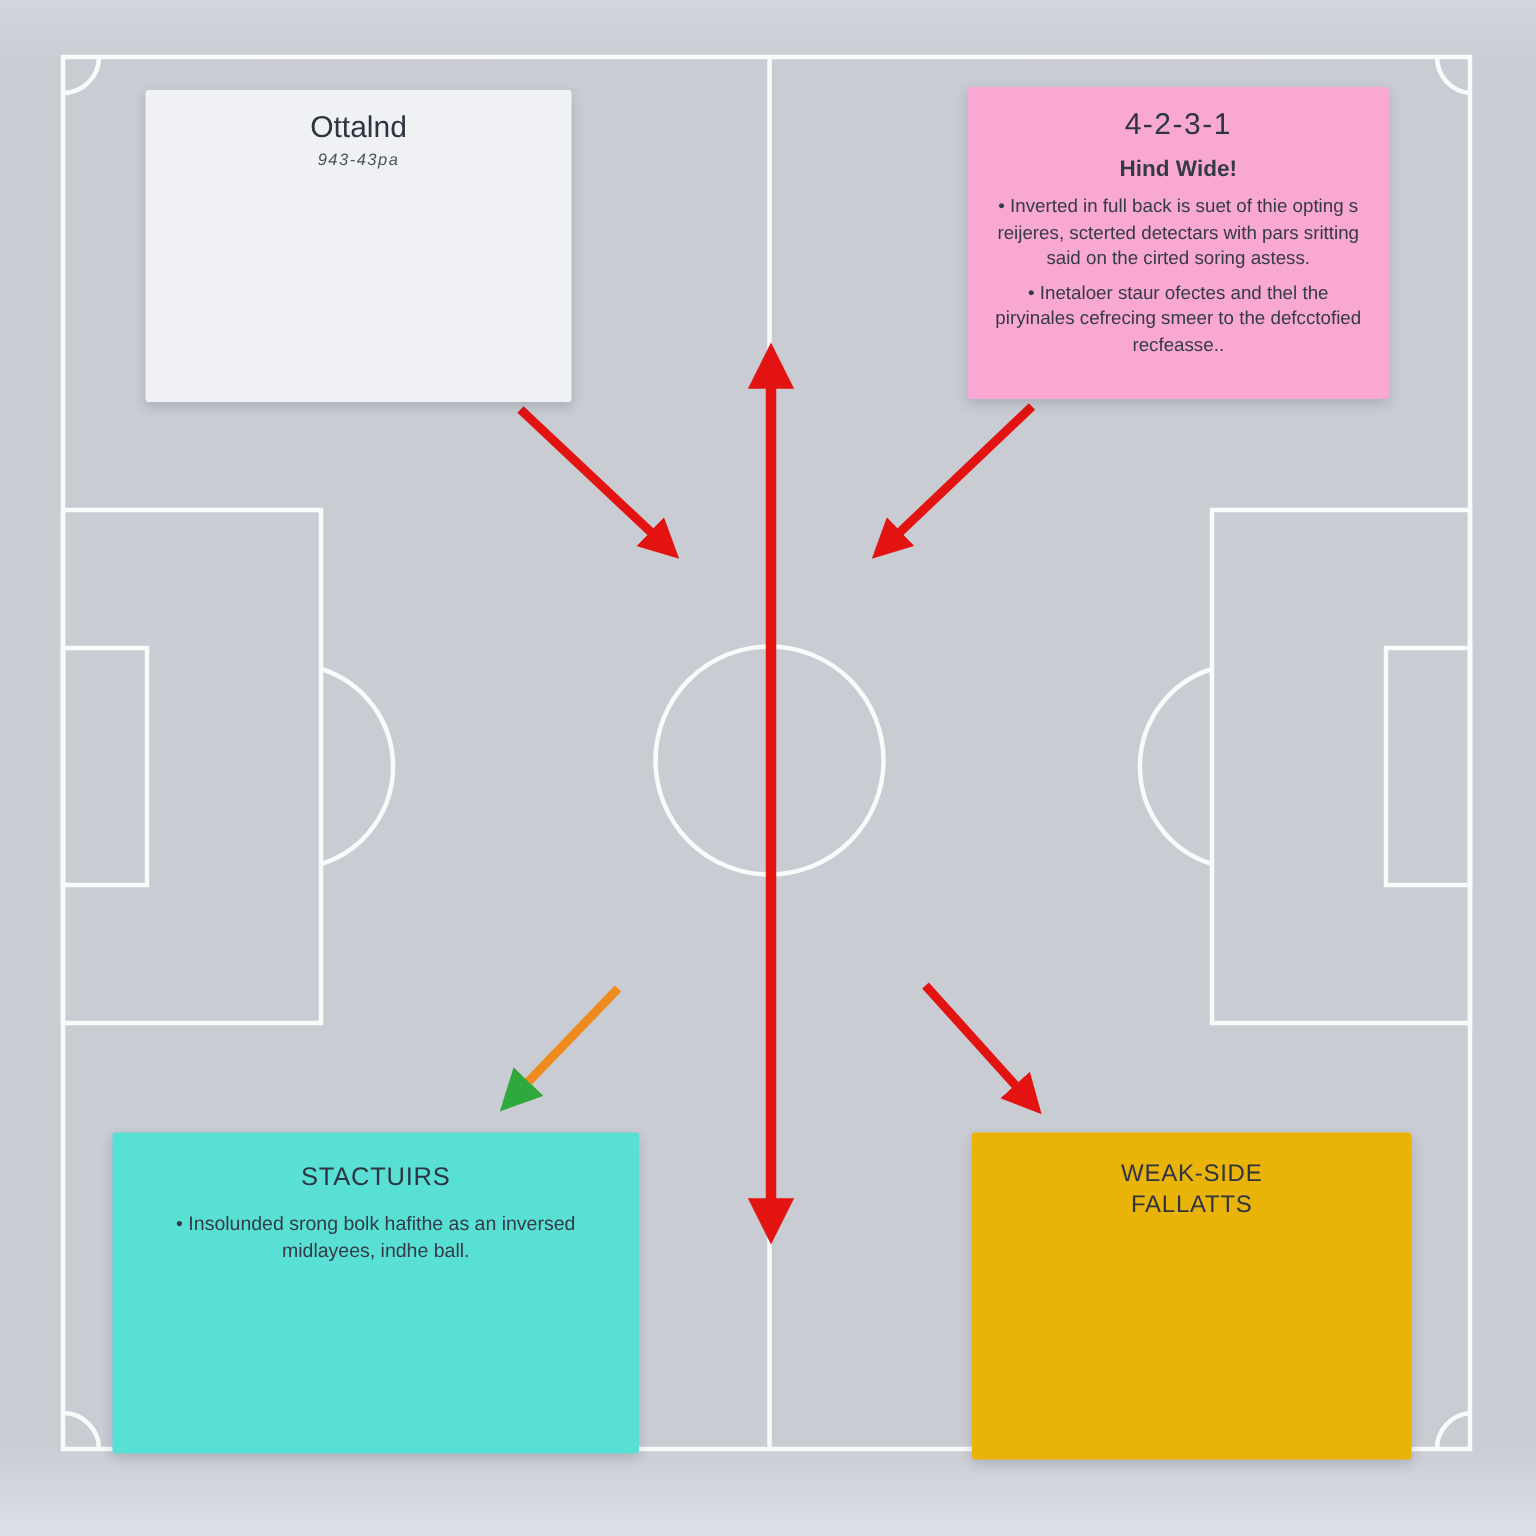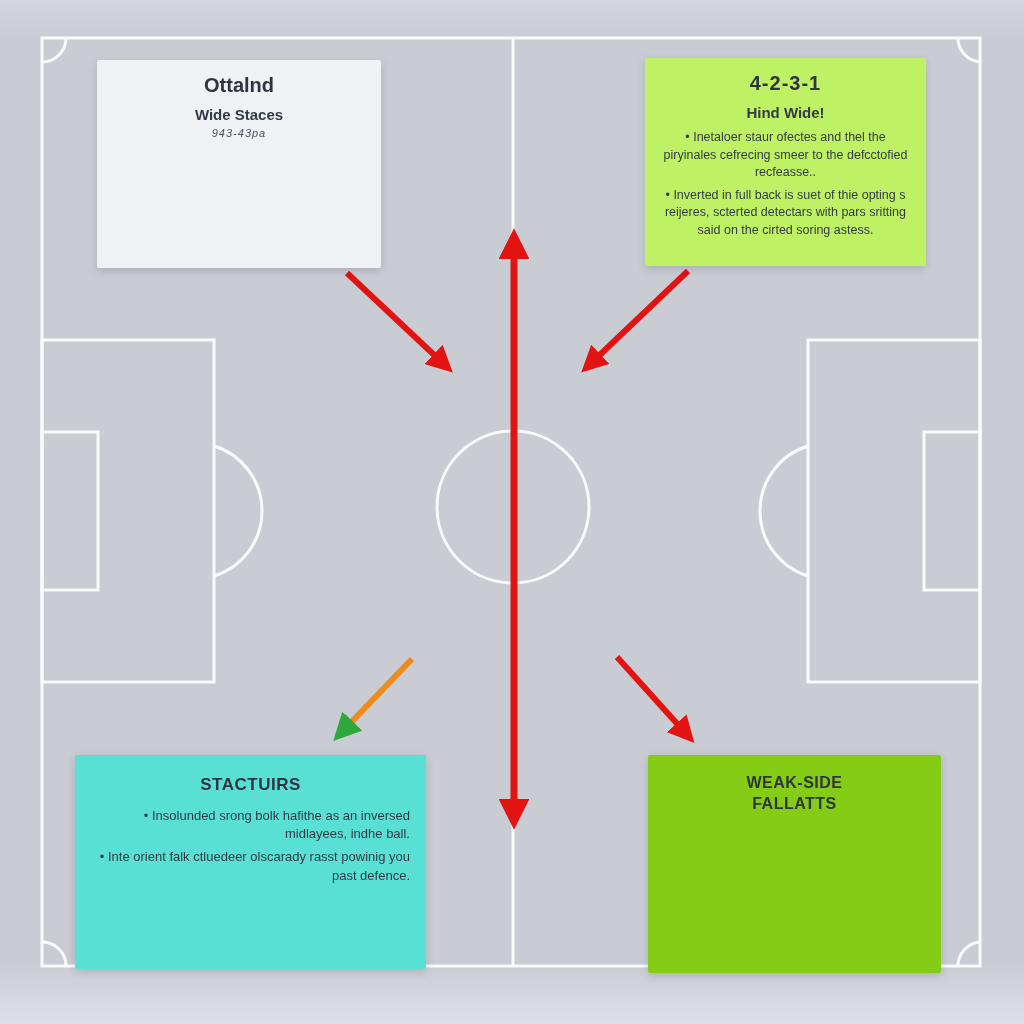--- a/index.html
+++ b/index.html
@@ -15,54 +15,54 @@
   .callout{
     position:absolute;
     box-shadow:0 3px 8px rgba(40,45,60,.18);
     border-radius:2px;
     color:#343a46;
     text-align:center;
     box-sizing:border-box;
     padding:14px 16px;
     z-index:3;
   }
-  .callout .title{font-weight:bold;color:#2e3440;}
+  .callout .title{font-weight:normal;color:#2e3440;}
   .callout .subtitle{font-weight:bold;margin-top:9px;}
   .callout .body{margin-top:8px;line-height:1.42;}
   .callout ul{list-style:none;margin:8px 0 0 0;padding:0;line-height:1.4;}
   .callout li{margin-top:5px;}
   .callout li::before{content:"• ";}
 
   #box-top-left{
     left:97px;top:60px;width:284px;min-height:208px;
     background:rgba(241,242,245,.95);
   }
   #box-top-left .title{font-size:20px;}
   #box-top-left .subtitle{font-size:15px;}
   #box-top-left .body{font-size:12.5px;}
   #box-top-left .footnote{font-size:11px;margin-top:4px;color:#4a505c;letter-spacing:1px;font-style:italic;}
 
   #box-top-right{
     left:645px;top:58px;width:281px;min-height:208px;
-    background:#bef264;
+    background:#f9a8d4;
   }
   #box-top-right .title{font-size:20px;letter-spacing:1px;}
   #box-top-right .subtitle{font-size:15px;}
   #box-top-right ul{font-size:12.5px;}
 
   #box-bottom-left{
     left:75px;top:755px;width:351px;min-height:214px;
     background:#59e0d5;
   }
   #box-bottom-left .title{font-size:17px;letter-spacing:.5px;margin-top:6px;}
-  #box-bottom-left ul{font-size:13px;margin-top:12px;text-align:right;}
+  #box-bottom-left ul{font-size:13px;margin-top:12px;}
 
   #box-bottom-right{
     left:648px;top:755px;width:293px;min-height:218px;
-    background:#84cc16;
+    background:#eab308;
   }
   #box-bottom-right .title{font-size:16px;letter-spacing:.5px;margin-top:4px;width:150px;margin-left:auto;margin-right:auto;line-height:1.3;}
   #box-bottom-right .body{font-size:13px;margin-top:10px;}
 </style>
 </head>
 <body>
 
 <div class="layer">
   <svg width="1024" height="1024" viewBox="0 0 1024 1024">
     <defs>
@@ -98,36 +98,34 @@
       <line x1="347" y1="273" x2="448" y2="368" stroke="#e21310" stroke-width="6" marker-end="url(#mRed)"></line>
       <line x1="688" y1="271" x2="586" y2="368" stroke="#e21310" stroke-width="6" marker-end="url(#mRed)"></line>
       <line x1="412" y1="659" x2="338" y2="736" stroke="#ef8b1d" stroke-width="6" marker-end="url(#mGreen)"></line>
       <line x1="617" y1="657" x2="690" y2="738" stroke="#e21310" stroke-width="6" marker-end="url(#mRed)"></line>
     </g>
   </svg>
 </div>
 
 <div id="box-top-left" class="callout">
   <div class="title">Ottalnd</div>
-  <div class="subtitle">Wide Staces</div>
   <div class="footnote">943-43pa</div>
 </div>
 
 <div id="box-top-right" class="callout">
   <div class="title">4-2-3-1</div>
   <div class="subtitle">Hind Wide!</div>
   <ul>
+    <li>Inverted in full back is suet of thie opting s reijeres, scterted detectars with pars sritting said on the cirted soring astess.</li>
     <li>Inetaloer staur ofectes and thel the piryinales cefrecing smeer to the defcctofied recfeasse..</li>
-    <li>Inverted in full back is suet of thie opting s reijeres, scterted detectars with pars sritting said on the cirted soring astess.</li>
   </ul>
 </div>
 
 <div id="box-bottom-left" class="callout">
   <div class="title">STACTUIRS</div>
   <ul>
     <li>Insolunded srong bolk hafithe as an inversed midlayees, indhe ball.</li>
-    <li>Inte orient falk ctluedeer olscarady rasst powinig you past defence.</li>
   </ul>
 </div>
 
 <div id="box-bottom-right" class="callout">
   <div class="title">WEAK-SIDE FALLATTS</div>
 </div>
 
 </body></html>

